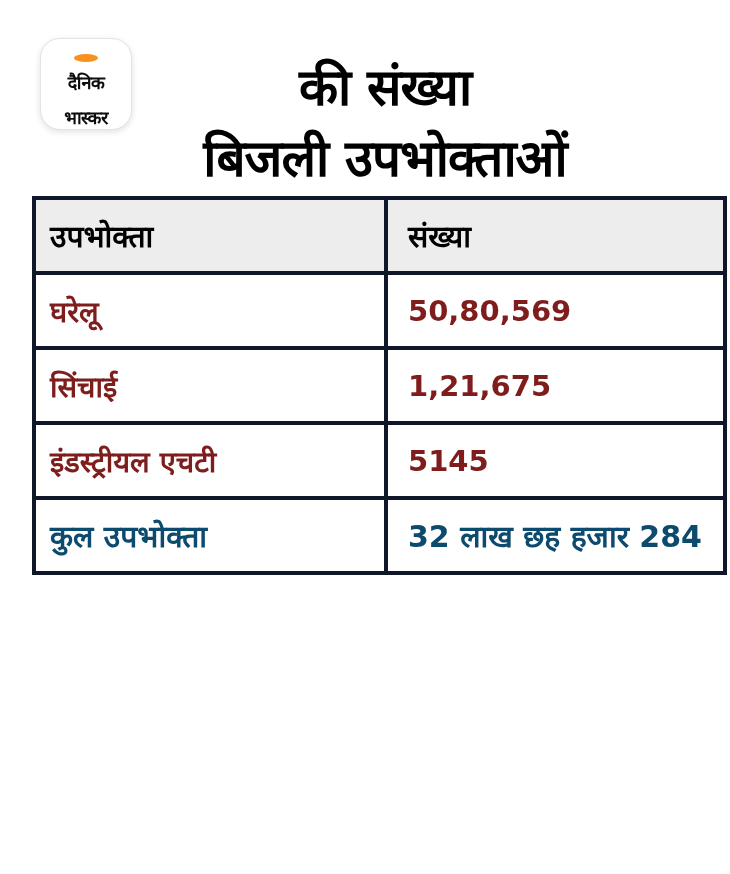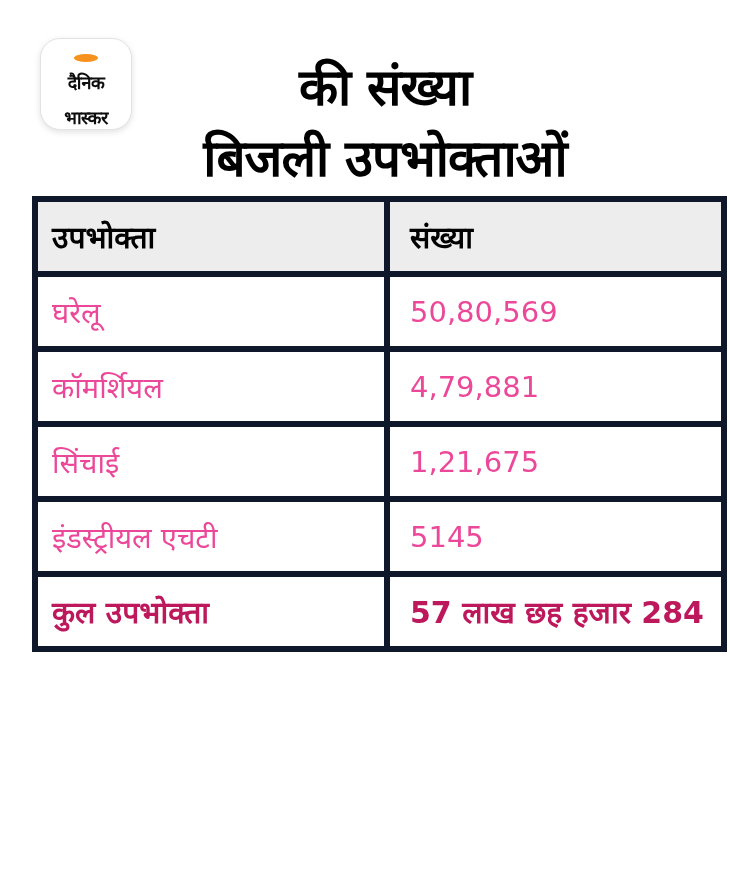--- a/index.html
+++ b/index.html
@@ -54,44 +54,44 @@
   
   .consumers-table {
     position: absolute;
     left: 16px; top: 180px;
     width: 695px;
     border-collapse: collapse;
     table-layout: fixed;
   }
   .consumers-table th,
   .consumers-table td {
-    border: 6px solid #0f172a;
+    border: 4px solid #0f172a;
     height: 75px;
     vertical-align: middle;
     text-align: left;
   }
   .consumers-table th {
     background: #ededed;
     font-weight: bold;
     font-size: 30px;
     color: #000000;
   }
   .consumers-table td {
     background: #ffffff;
-    font-weight: normal;
+    font-weight: bold;
     font-size: 29px;
-    color: #ec4899;
+    color: #7f1d1d;
   }
   .col-consumer { width: 352px; }
   .cell-label   { padding-left: 14px; }
   .cell-value   { padding-left: 20px; }
   .total-row td {
     font-weight: bold;
     font-size: 30px;
-    color: #be185d;
+    color: #0c4a6e;
   }
 </style>
 </head>
 <body>
 
 <div class="page-header">
   <div class="brand-logo">
     <div class="sun-dot" style="background:#F7921E;"></div>
     <div class="logo-text">दैनिक</div>
     <div class="logo-text">भास्कर</div>
@@ -108,29 +108,25 @@
       <th class="col-consumer cell-label">उपभोक्ता</th>
       <th class="cell-value">संख्या</th>
     </tr>
   </thead>
   <tbody>
     <tr>
       <td class="cell-label">घरेलू</td>
       <td class="cell-value">50,80,569</td>
     </tr>
     <tr>
-      <td class="cell-label">कॉमर्शियल</td>
-      <td class="cell-value">4,79,881</td>
-    </tr>
-    <tr>
       <td class="cell-label">सिंचाई</td>
       <td class="cell-value">1,21,675</td>
     </tr>
     <tr>
       <td class="cell-label">इंडस्ट्रीयल एचटी</td>
       <td class="cell-value">5145</td>
     </tr>
     <tr class="total-row">
       <td class="cell-label">कुल उपभोक्ता</td>
-      <td class="cell-value">57 लाख छह हजार 284</td>
+      <td class="cell-value">32 लाख छह हजार 284</td>
     </tr>
   </tbody>
 </table>
 
 </body></html>

